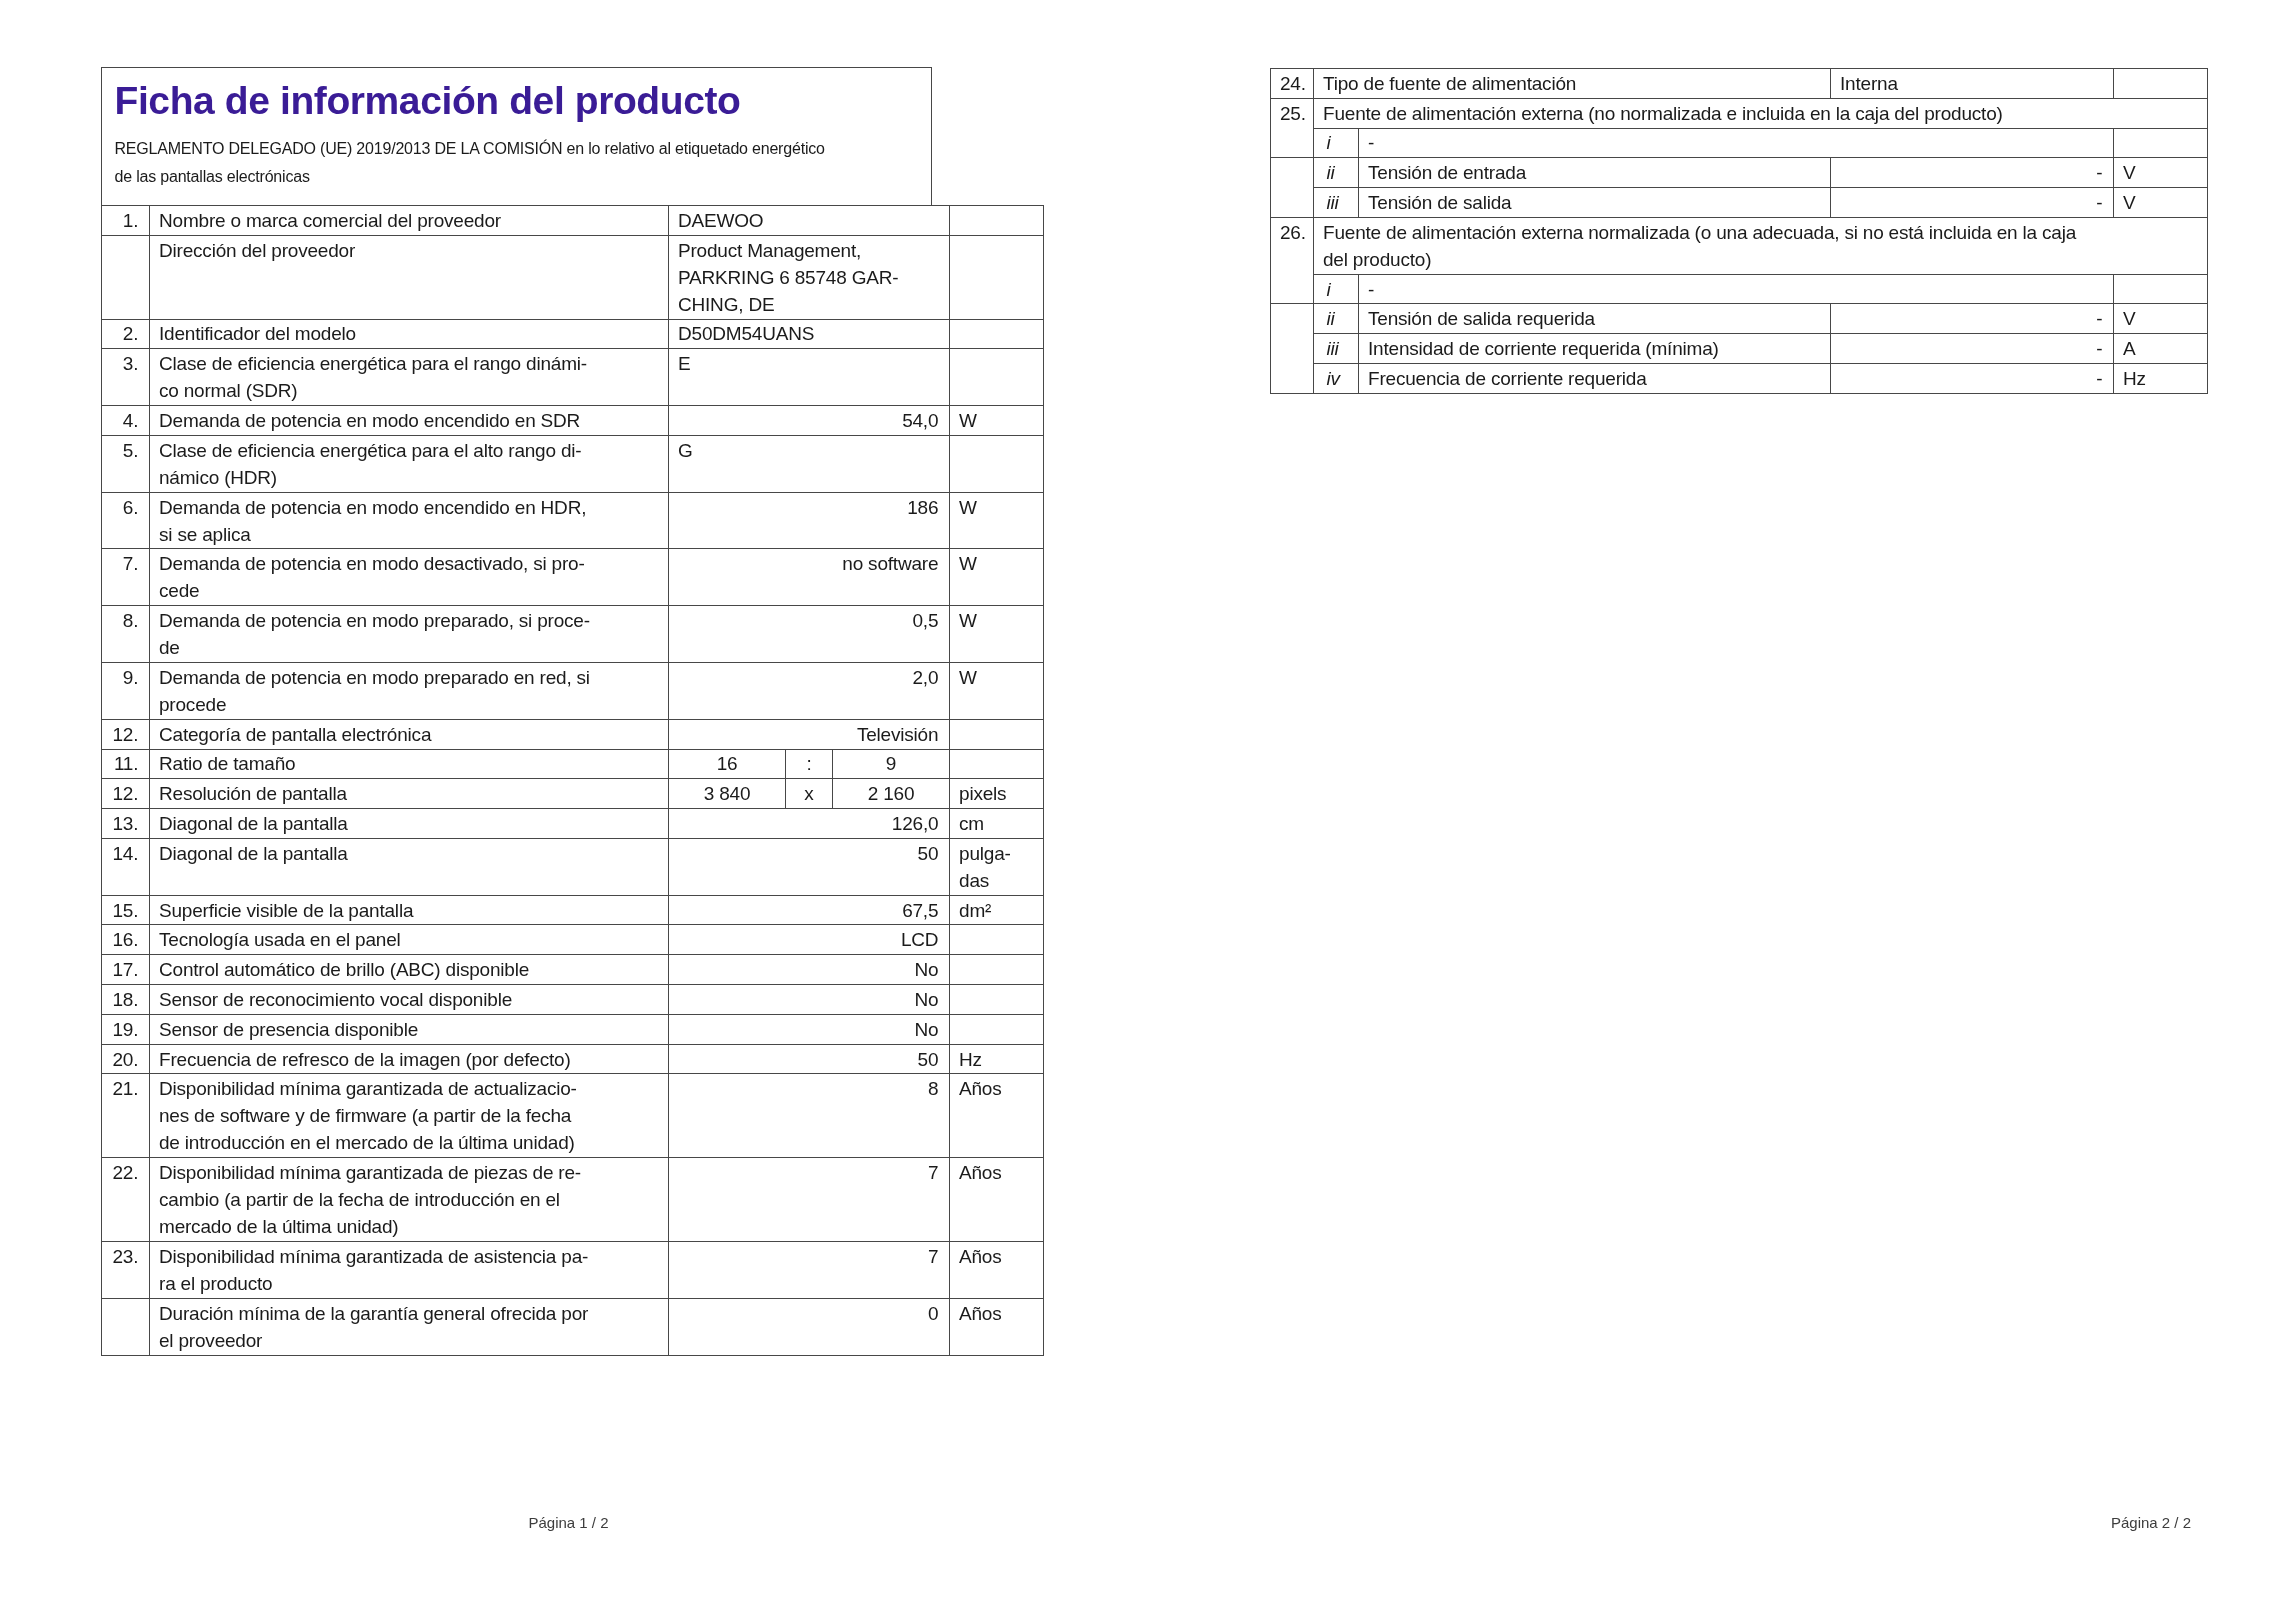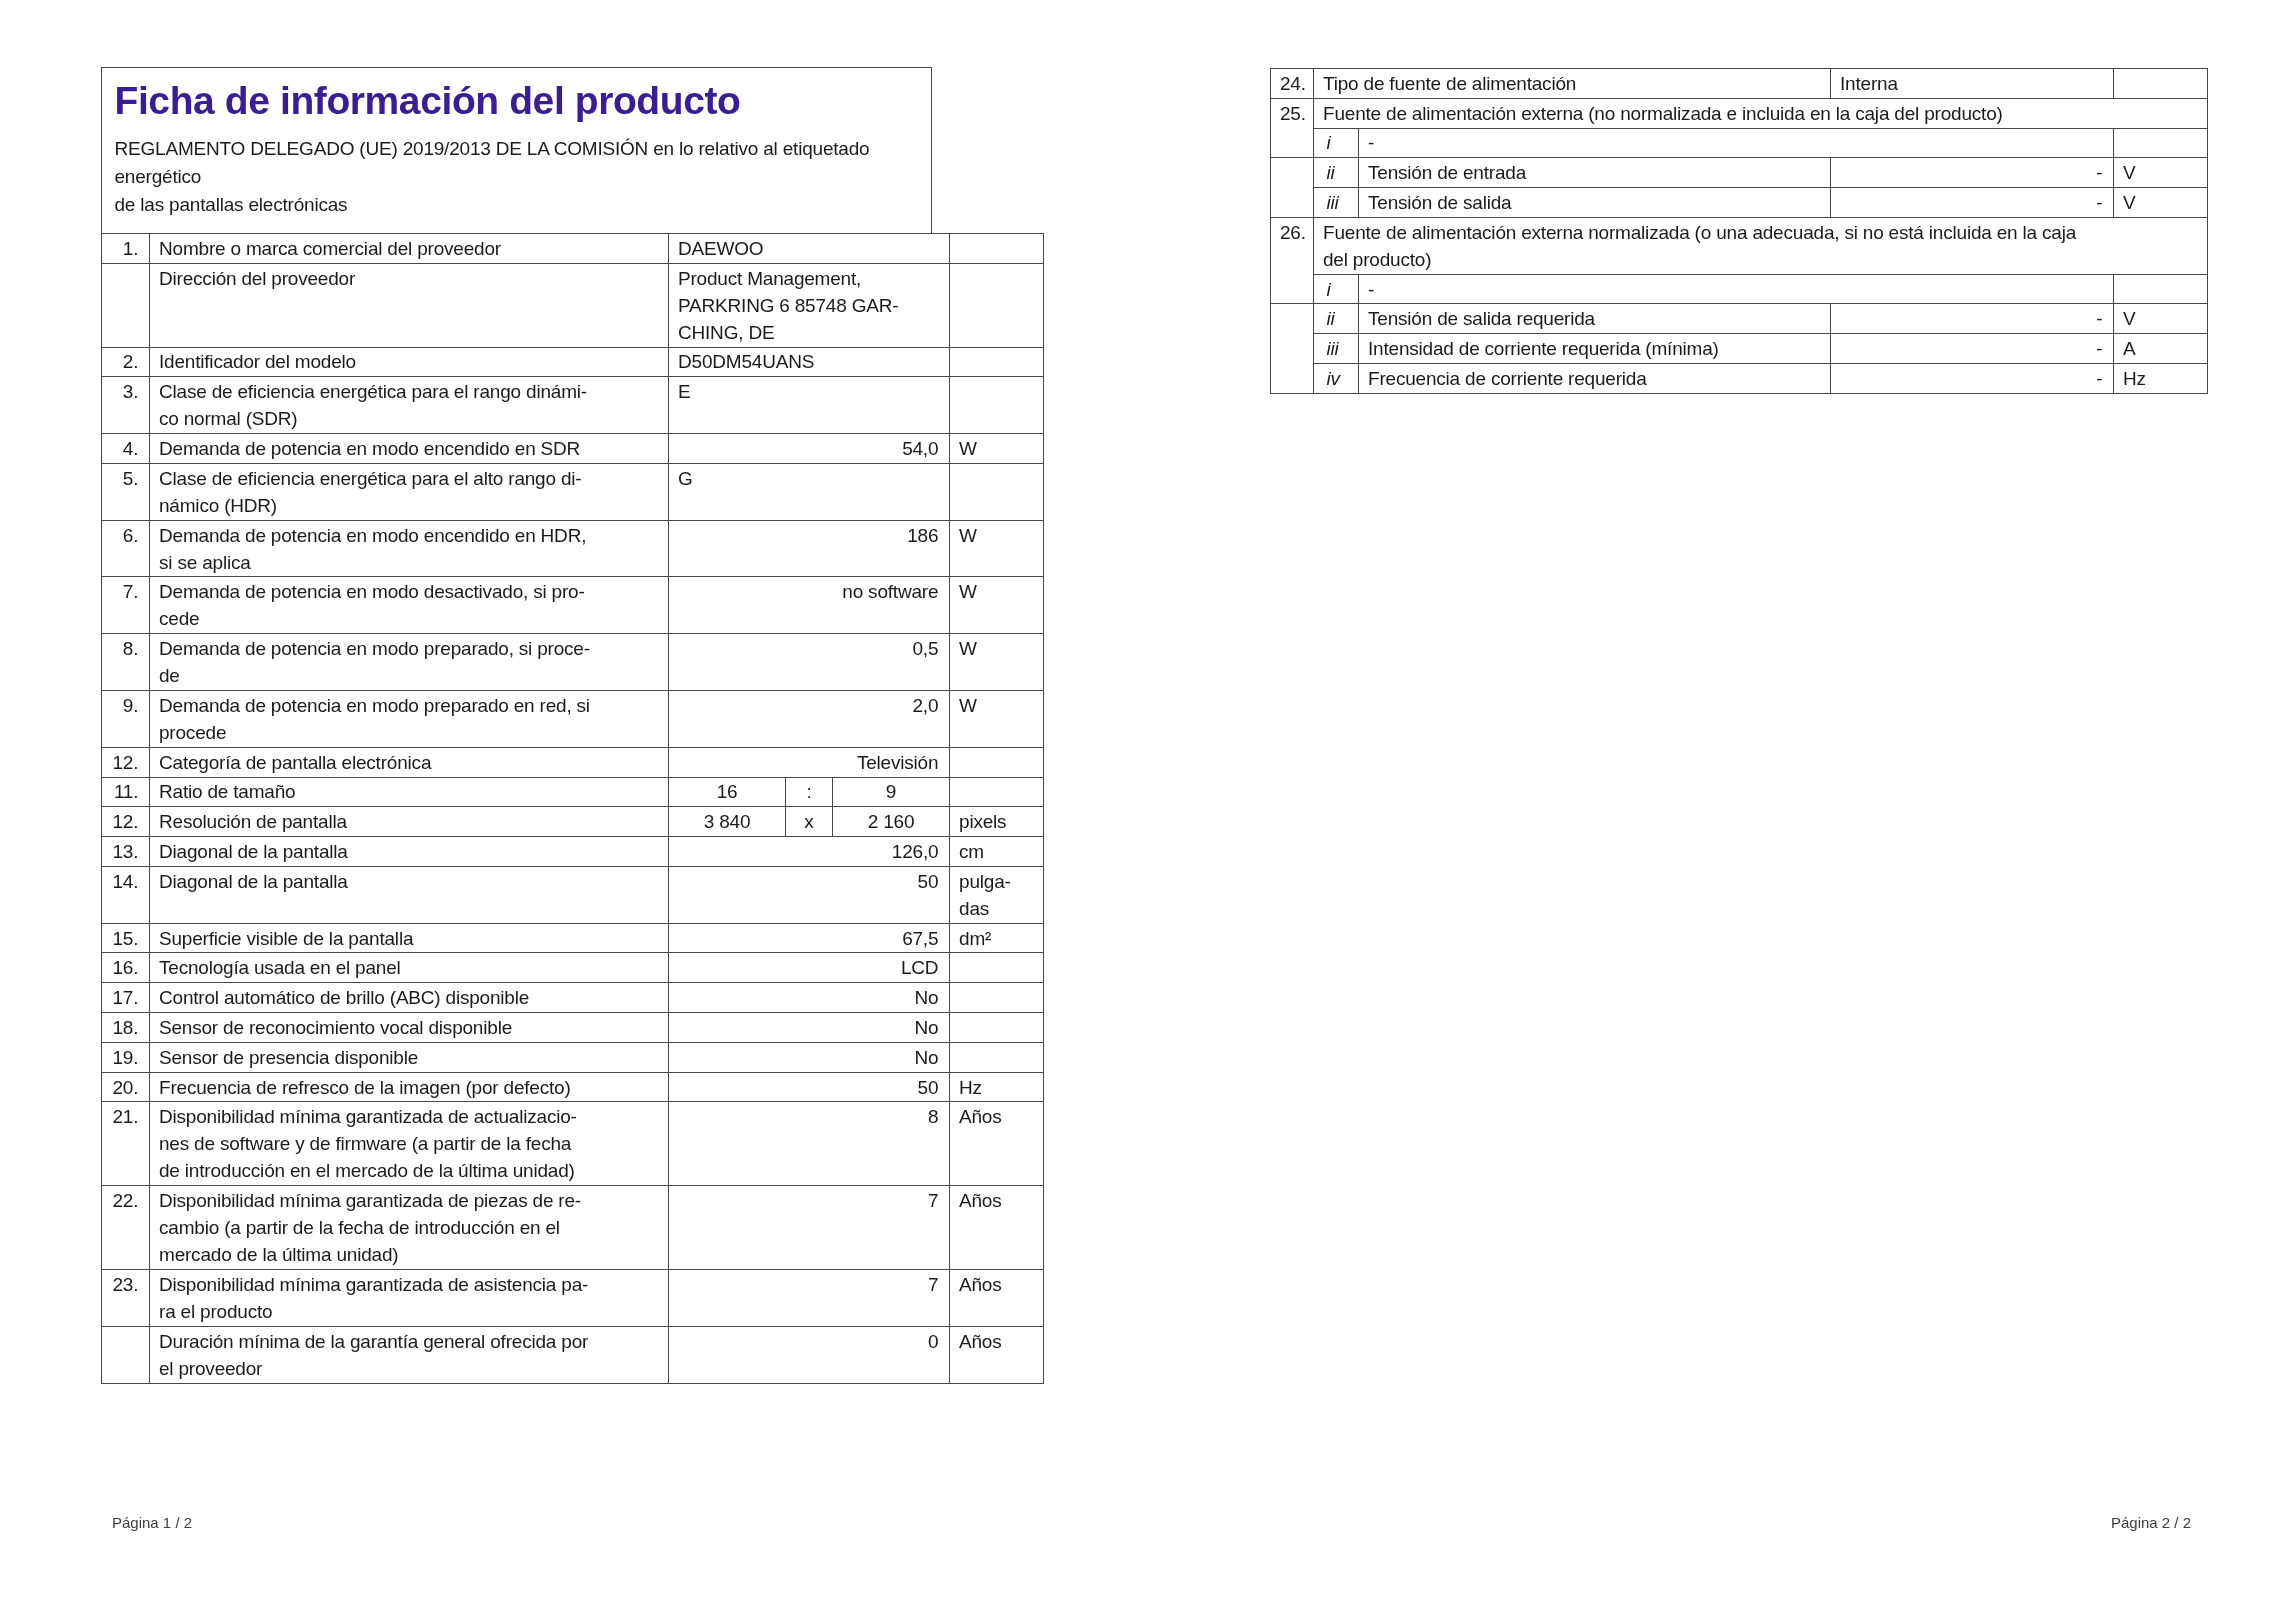--- a/index.html
+++ b/index.html
@@ -27,21 +27,21 @@
   h1.doc-title{
     margin:0;
     font-size:39px;
     line-height:47px;
     letter-spacing:-0.4px;
     color:var(--title-color);
     font-weight:bold;
   }
   .subtitle{
     margin:10.7px 0 0 0;
-    font-size:19px;
+    font-size:16px;
     line-height:28px;
     white-space:pre-line;
   }
 
   table.fiche{
     border-collapse:collapse;
     table-layout:fixed;
     width:100%;
     font-size:19px;
     line-height:27px;
@@ -61,21 +61,21 @@
   .pre{white-space:pre-line;}
   .unit{padding-left:9px;}
 
   .footer{
     position:absolute;
     top:1514px;
     font-size:15px;
     color:var(--muted-color);
     letter-spacing:0;
   }
-  .f1{left:112px;width:943px;text-align:left;}
+  .f1{left:97px;width:943px;text-align:center;}
   .f2{left:1254px;width:937px;text-align:right;}
 </style>
 </head>
 <body>
 
 <div class="page page1">
   <div class="title-block">
     <h1 class="doc-title">Ficha de información del producto</h1>
     <p class="subtitle">REGLAMENTO DELEGADO (UE) 2019/2013 DE LA COMISIÓN en lo relativo al etiquetado energético
 de las pantallas electrónicas</p>

